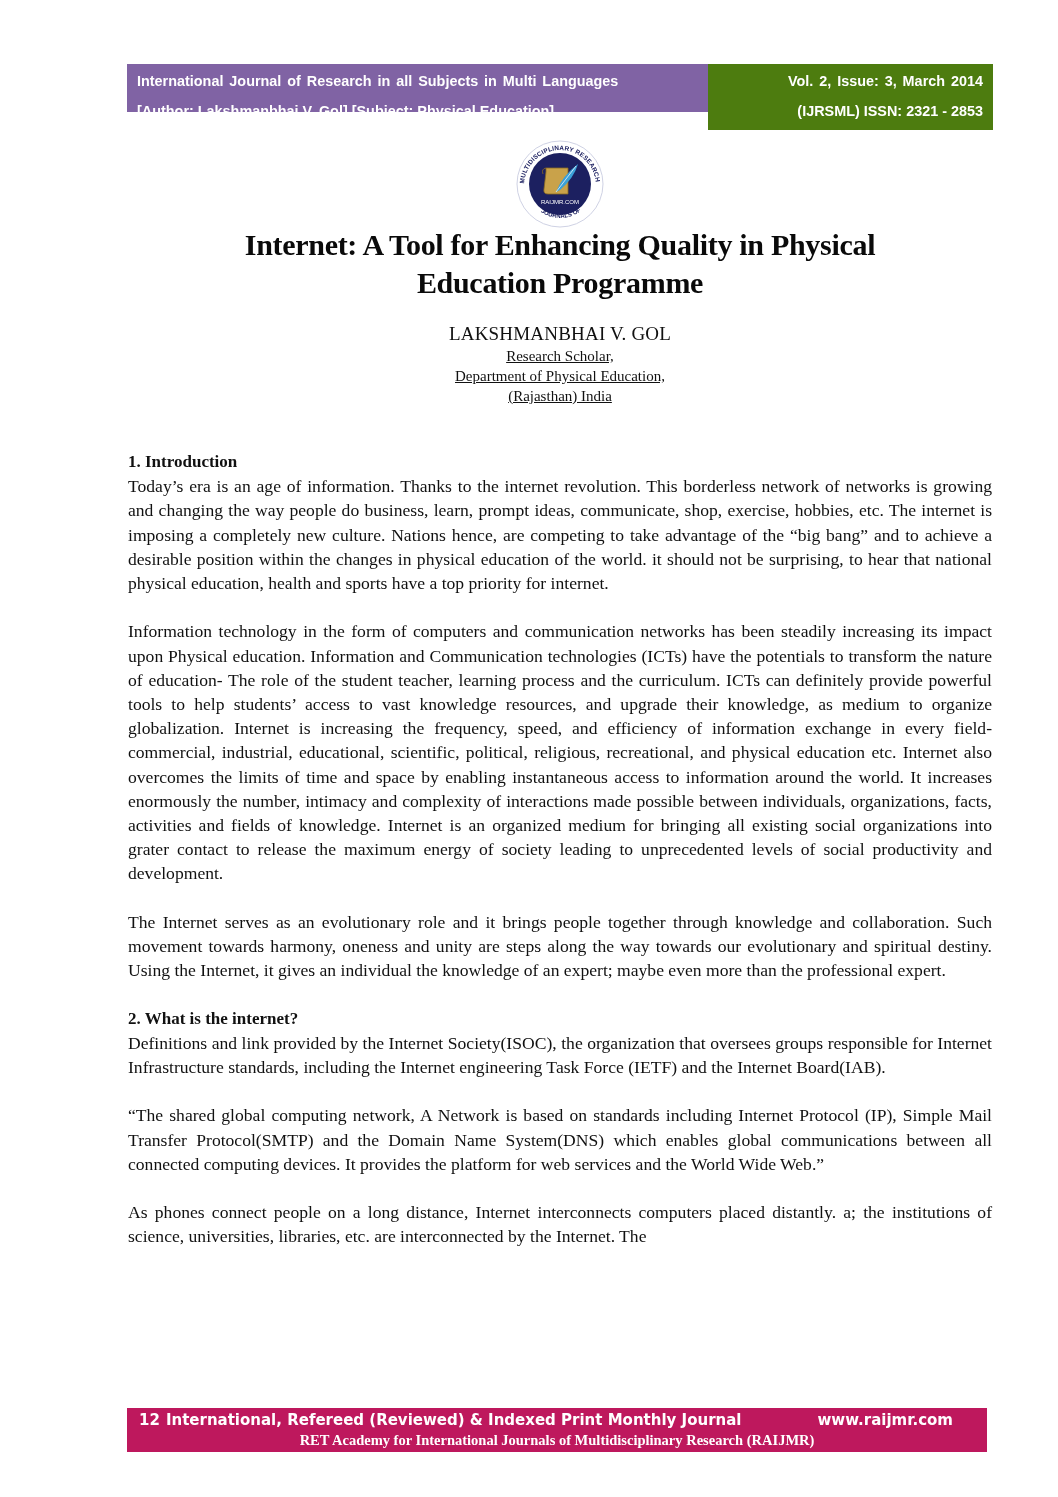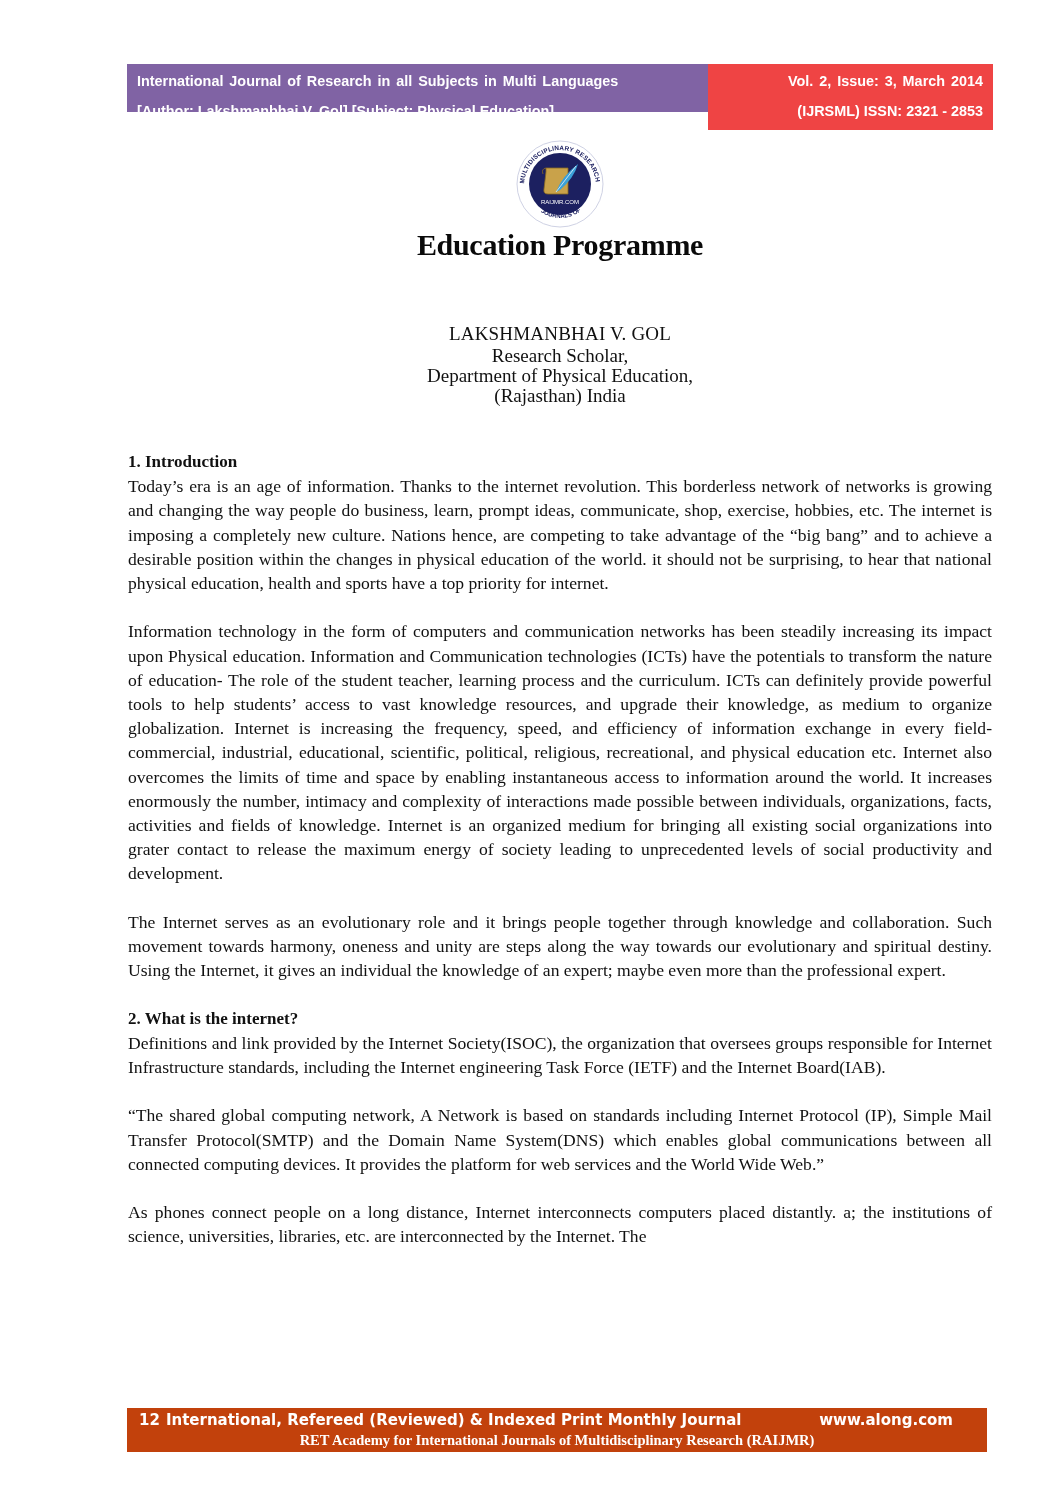--- a/index.html
+++ b/index.html
@@ -25,21 +25,21 @@
       display: flex;
     }
     .header-left {
       background: #8063a4;
       width: 581px;
       height: 48px;
       box-sizing: border-box;
       padding: 6px 0 0 10px;
     }
     .header-right {
-      background: #ef4444;
+      background: #4d7c0f;
       flex: 1;
       height: 66px;
       box-sizing: border-box;
       padding: 6px 10px 0 0;
       text-align: right;
     }
     .hdr-line {
       font-family: "Liberation Sans", sans-serif;
       font-weight: bold;
       font-size: 15px;
@@ -85,22 +85,23 @@
       top: 322px;
       width: 866px;
       text-align: center;
     }
     .author-name {
       font-size: 19px;
       line-height: 24px;
       letter-spacing: 0.2px;
     }
     .affil {
-      font-size: 19px;
+      font-size: 15px;
       line-height: 20px;
+      text-decoration: underline;
     }
 
     
     .body-text {
       position: absolute;
       left: 128px;
       top: 450px;
       width: 864px;
       font-family: "Liberation Serif", serif;
       font-size: 17.6px;
@@ -118,21 +119,21 @@
       text-align: justify;
     }
 
     
     .footer {
       position: absolute;
       left: 127px;
       top: 1408px;
       width: 860px;
       height: 44px;
-      background: #c2410c;
+      background: #be185d;
       color: #ffffff;
     }
     .footer-top {
       display: flex;
       justify-content: space-between;
       padding: 0 34px 0 12px;
       height: 24px;
       line-height: 24px;
       font-family: "DejaVu Sans", sans-serif;
       font-weight: bold;
@@ -180,20 +181,21 @@
     <path d="M36 30 L58 30 L58 56 L38 56 Q33 56 34 51 L36 34 Z" fill="#c9a24a" stroke="#8b6b22" stroke-width="0.8"></path>
     <path d="M36 30 Q31 31 33 36" fill="none" stroke="#8b6b22" stroke-width="0.8"></path>
 
     <path d="M46 54 Q52 38 68 26 Q64 40 50 52 Z" fill="#3aa0d8"></path>
     <path d="M46 54 L66 28" stroke="#e8f4fb" stroke-width="0.8"></path>
     <text x="50" y="66" text-anchor="middle" font-family="Liberation Sans, sans-serif" font-size="6" fill="#ffffff">RAIJMR.COM</text>
   </svg>
 </div>
 
 <div class="title">
+  <div>Internet: A Tool for Enhancing Quality in Physical</div>
   <div>Education Programme</div>
 </div>
 
 <div class="author-block">
   <div class="author-name">LAKSHMANBHAI V. GOL</div>
   <div class="affil">Research Scholar,</div>
   <div class="affil">Department of Physical Education,</div>
   <div class="affil">(Rajasthan) India</div>
 </div>
 
@@ -210,16 +212,16 @@
     <p class="para">“The shared global computing network, A Network is based on standards including Internet Protocol (IP), Simple Mail Transfer Protocol(SMTP) and the Domain Name System(DNS) which enables global communications between all connected computing devices. It provides the platform for web services and the World Wide Web.”</p>
     <p class="para">As phones connect people on a long distance, Internet interconnects computers placed distantly. a; the institutions of science, universities, libraries, etc. are interconnected by the Internet. The</p>
   </section>
 </div>
 
 <div class="footer">
   <div class="footer-top">
     <span>
       <span class="page-num">12</span><span>International, Refereed (Reviewed) &amp; Indexed Print Monthly Journal</span>
     </span>
-    <span>www.along.com</span>
+    <span>www.raijmr.com</span>
   </div>
   <div class="footer-bottom">RET Academy for International Journals of Multidisciplinary Research (RAIJMR)</div>
 </div>
 
 </body></html>

